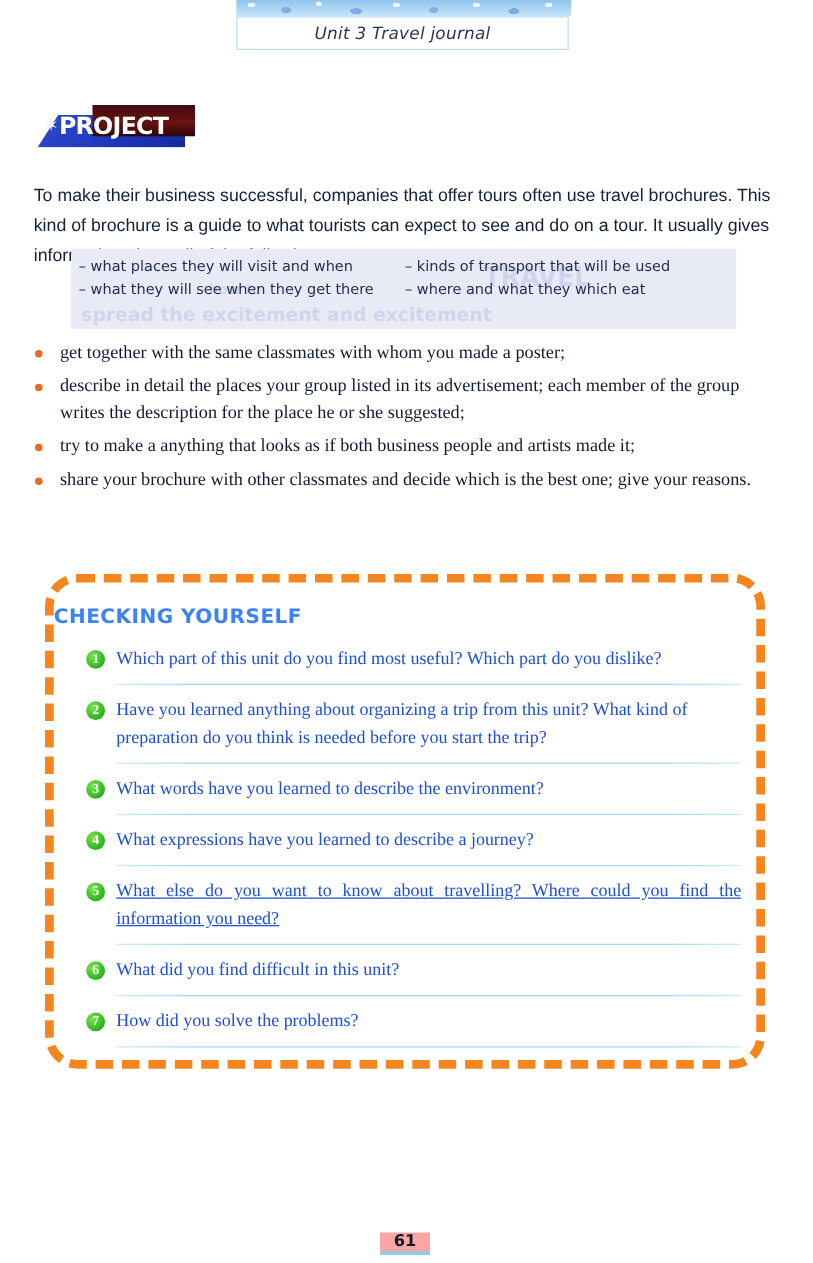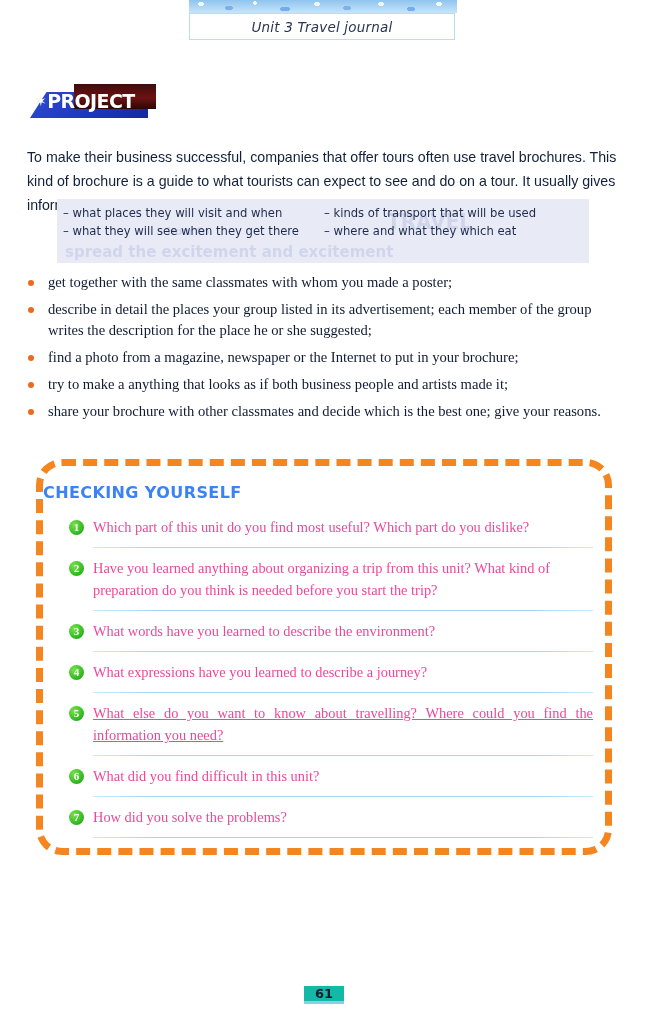--- a/index.html
+++ b/index.html
@@ -225,38 +225,38 @@
     font-weight: bold;
     font-size: 11px;
     line-height: 15px;
     text-align: center;
     margin: 4px 9px 0 0;
   }
   .q-text {
     font-family: "Liberation Serif", serif;
     font-size: 14.4px;
     line-height: 22px;
-    color: #ec4899;
+    color: #1d4ed8;
   }
   .q-text.justify { text-align: justify; text-decoration: underline; }
   .answer-line {
     height: 1px;
     background: linear-gradient(90deg, #cfeaf7 0%, #9fd9f0 12%, #9fd9f0 88%, #cfeaf7 100%);
     margin: 9px 0 9px 24px;
     width: 500px;
   }
 
   
   .page-num {
     position: absolute;
     left: 304px;
     top: 986px;
     width: 40px;
     height: 18px;
-    background: #14b8a6;
+    background: #fca5a5;
     border-bottom: 3px solid #8ecdea;
     box-sizing: border-box;
     display: flex;
     align-items: center;
     justify-content: center;
     font-family: "DejaVu Sans", sans-serif;
     font-weight: bold;
     font-size: 13px;
     color: #0e1a2e;
   }
@@ -304,24 +304,20 @@
   <div class="task-item">
     <span class="task-bullet"></span>
     <span class="task-text">get together with the same classmates with whom you made a poster;</span>
   </div>
   <div class="task-item">
     <span class="task-bullet"></span>
     <span class="task-text">describe in detail the places your group listed in its advertisement; each member of the group writes the description for the place he or she suggested;</span>
   </div>
   <div class="task-item">
     <span class="task-bullet"></span>
-    <span class="task-text">find a photo from a magazine, newspaper or the Internet to put in your brochure;</span>
-  </div>
-  <div class="task-item">
-    <span class="task-bullet"></span>
     <span class="task-text">try to make a anything that looks as if both business people and artists made it;</span>
   </div>
   <div class="task-item">
     <span class="task-bullet"></span>
     <span class="task-text">share your brochure with other classmates and decide which is the best one; give your reasons.</span>
   </div>
 </div>
 
 <div class="check-panel">
   <div class="check-title">CHECKING YOURSELF</div>

